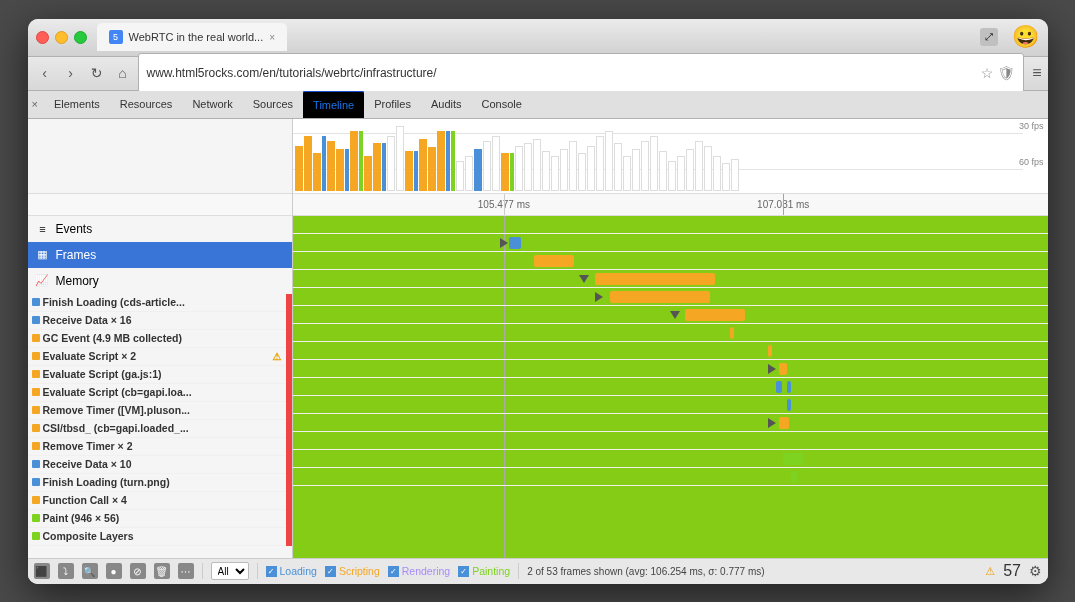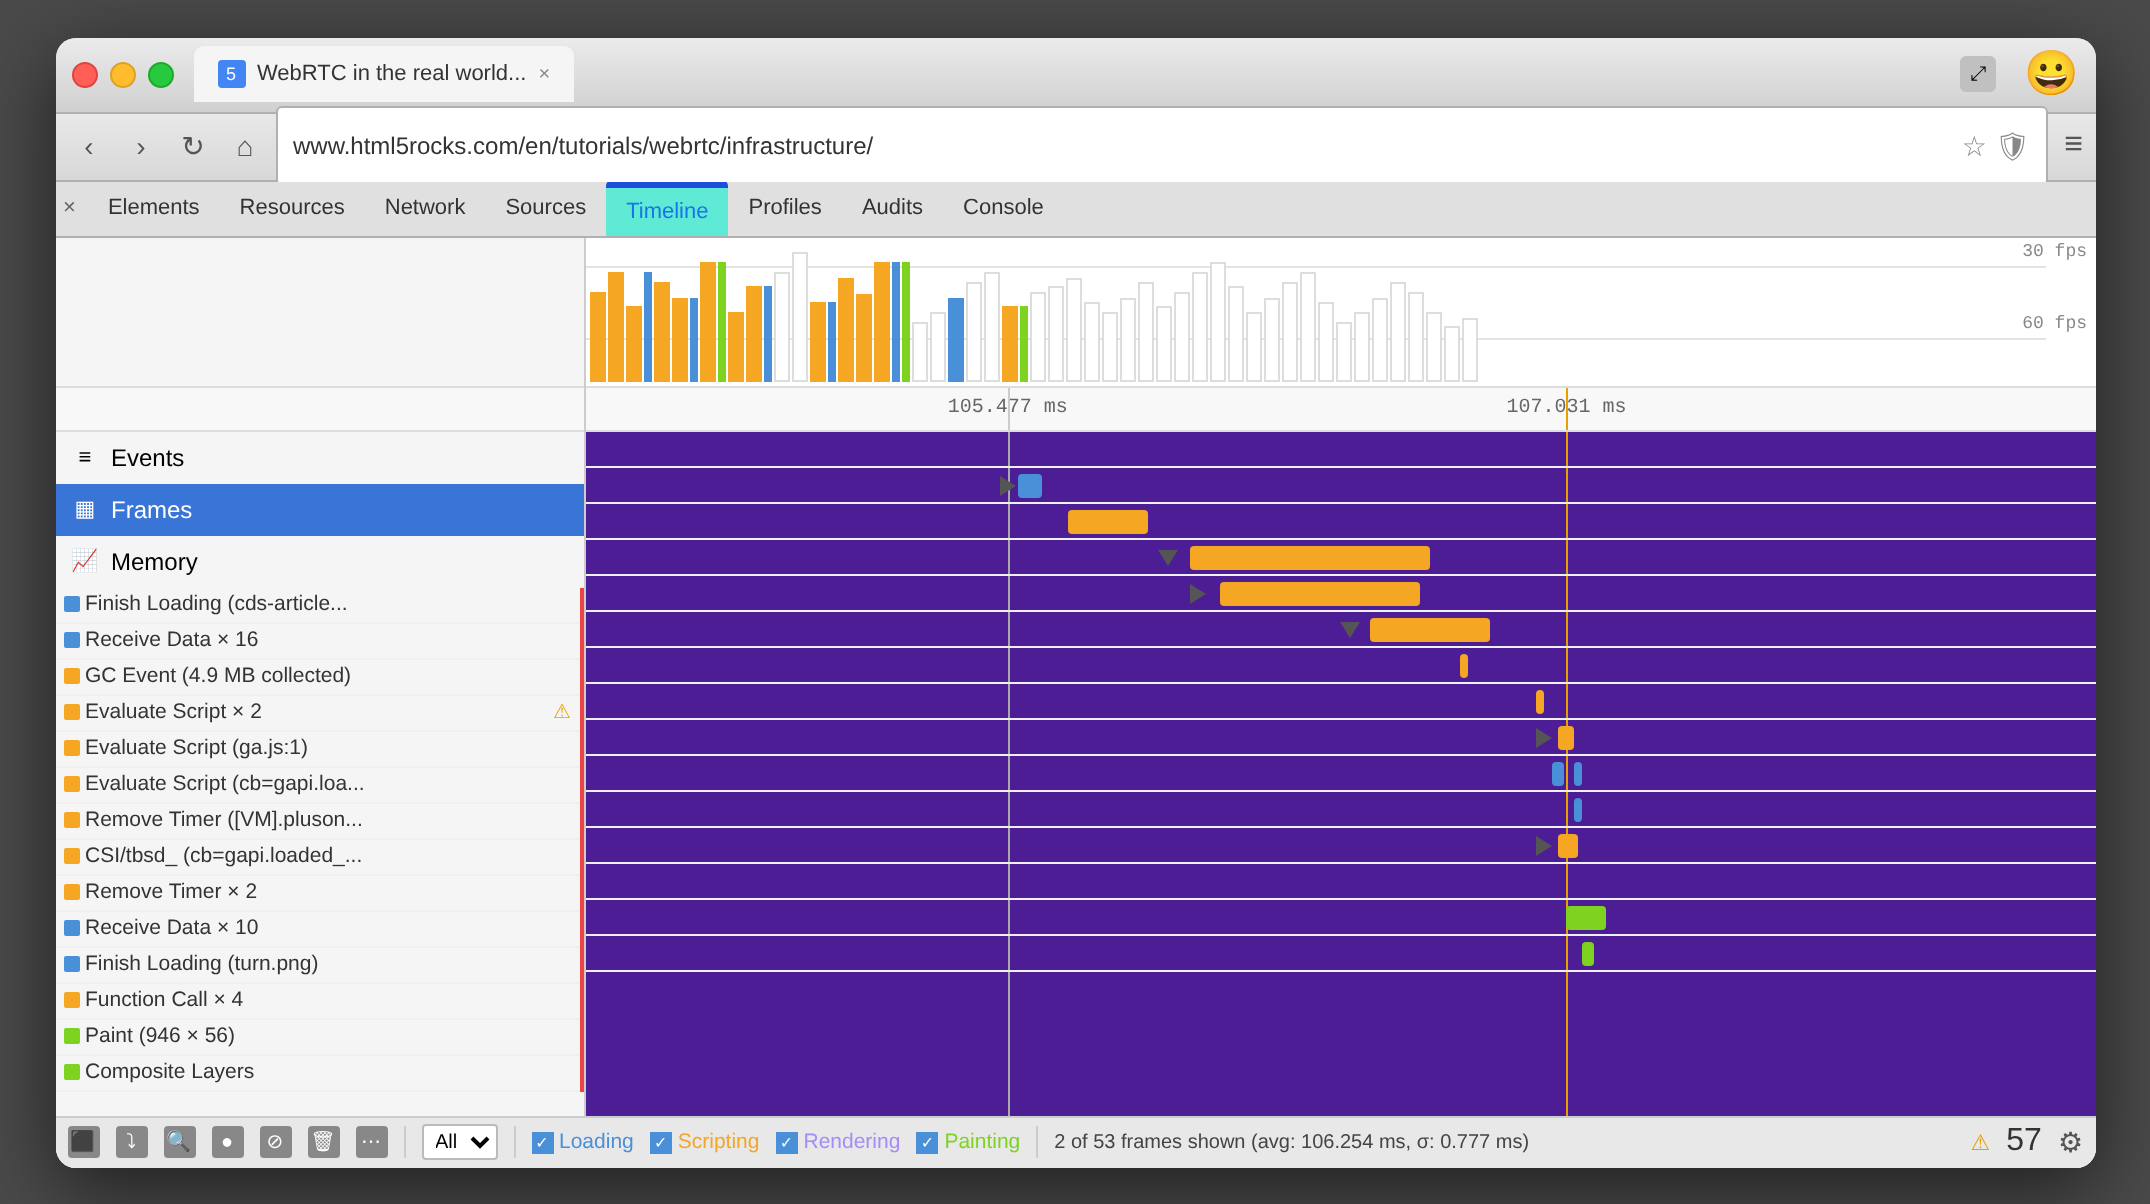--- a/index.html
+++ b/index.html
@@ -139,22 +139,22 @@
       padding: 4px 10px;
       font-size: 11px;
       color: #333;
       cursor: pointer;
       border-radius: 3px 3px 0 0;
       height: 28px;
       display: flex;
       align-items: center;
     }
     .dt-tab.active {
-      background: #5eead4;
-      border-top: 4px solid #1d4ed8;
+      background: #000000;
+      border-top: 2px solid #1d4ed8;
       color: #1a73e8;
     }
 
     
     .devtools-body {
       flex: 1;
       display: flex;
       overflow: hidden;
     }
 
@@ -187,22 +187,21 @@
       font-size: 11px;
     }
     .sidebar-label { font-size: 12px; }
 
     
     .timeline-area {
       flex: 1;
       display: flex;
       flex-direction: column;
       overflow: hidden;
-      background: #4c1d95;
-      font-family: Liberation Mono, monospace;
+      background: #84cc16;
     }
 
     
     .frames-chart {
       height: 75px;
       background: white;
       border-bottom: 1px solid #ddd;
       position: relative;
       overflow: hidden;
       flex-shrink: 0;
@@ -258,21 +257,22 @@
     .ruler-line {
       position: absolute;
       top: 0;
       bottom: 0;
       width: 1px;
       background: #ccc;
     }
     .events-list {
       width: 265px;
       flex-shrink: 0;
-      border-right: 2px solid #ef4444;
+      border-right: 6px solid #ef4444;
+      font-weight: bold;
     }
     .event-row {
       height: 18px;
       display: flex;
       align-items: center;
       padding: 0 4px;
       font-size: 10.5px;
       color: #333;
       border-bottom: 1px solid #f0f0f0;
       gap: 3px;

